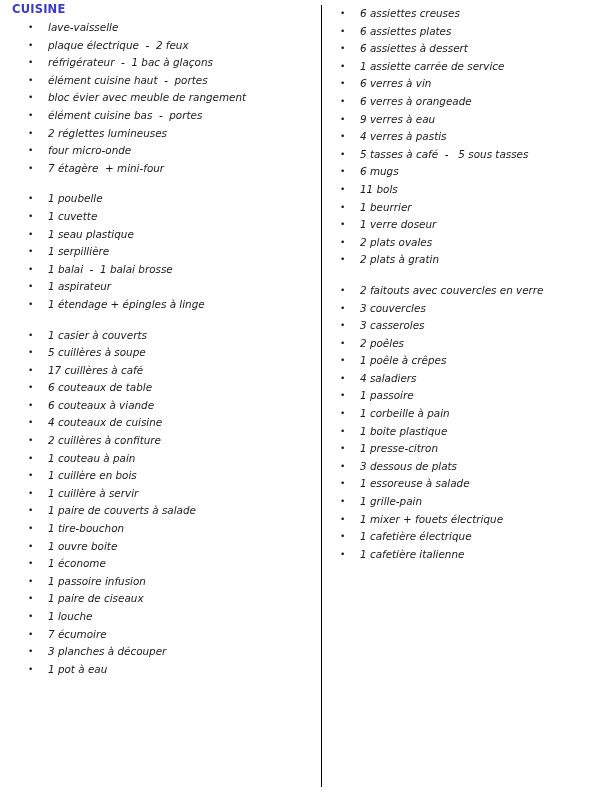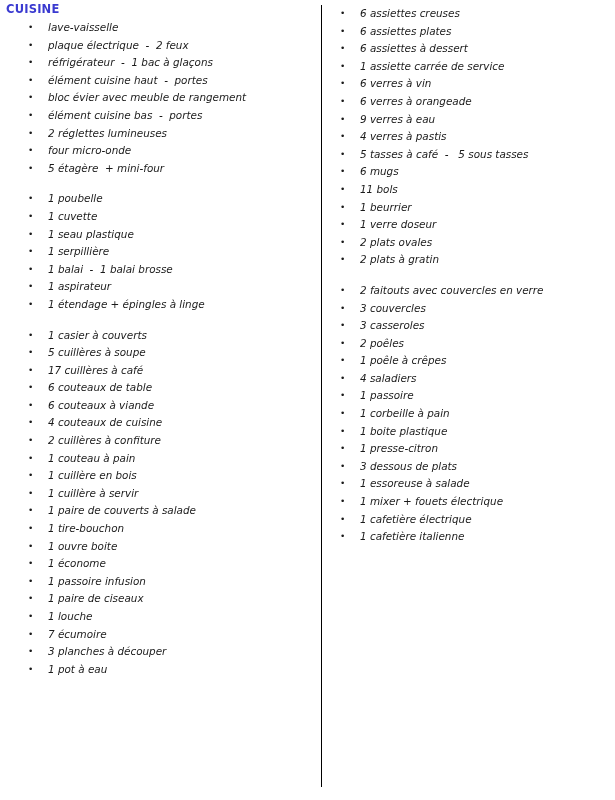--- a/index.html
+++ b/index.html
@@ -16,21 +16,21 @@
   }
   .page {
     position: relative;
     width: 615px;
     height: 800px;
     box-sizing: border-box;
     padding: 3px 0 0 0;
   }
   .title {
     position: absolute;
-    left: 6px;
+    left: 12px;
     top: 2px;
     font-family: "DejaVu Sans", sans-serif;
     font-size: 11.5px;
     font-weight: bold;
     color: #3a3ad0;
     letter-spacing: 0.2px;
   }
   .columns {
     display: flex;
     align-items: flex-start;
@@ -101,21 +101,21 @@
     <div class="col col-left">
       <ul class="list">
           <li class="bulleted">lave-vaisselle</li>
           <li class="bulleted">plaque électrique  -  2 feux</li>
           <li class="bulleted">réfrigérateur  -  1 bac à glaçons</li>
           <li class="bulleted">élément cuisine haut  -  portes</li>
           <li class="bulleted">bloc évier avec meuble de rangement</li>
           <li class="bulleted">élément cuisine bas  -  portes</li>
           <li class="bulleted">2 réglettes lumineuses</li>
           <li class="bulleted">four micro-onde</li>
-          <li class="bulleted">5 étagère  + mini-four</li>
+          <li class="bulleted">7 étagère  + mini-four</li>
           <li class="spacer"></li>
           <li class="bulleted">1 poubelle</li>
           <li class="bulleted">1 cuvette</li>
           <li class="bulleted">1 seau plastique</li>
           <li class="bulleted">1 serpillière</li>
           <li class="bulleted">1 balai  -  1 balai brosse</li>
           <li class="bulleted">1 aspirateur</li>
           <li class="bulleted">1 étendage + épingles à linge</li>
           <li class="spacer"></li>
           <li class="bulleted">1 casier à couverts</li>
@@ -164,19 +164,20 @@
           <li class="bulleted">3 casseroles</li>
           <li class="bulleted">2 poêles</li>
           <li class="bulleted">1 poêle à crêpes</li>
           <li class="bulleted">4 saladiers</li>
           <li class="bulleted">1 passoire</li>
           <li class="bulleted">1 corbeille à pain</li>
           <li class="bulleted">1 boite plastique</li>
           <li class="bulleted">1 presse-citron</li>
           <li class="bulleted">3 dessous de plats</li>
           <li class="bulleted">1 essoreuse à salade</li>
+          <li class="bulleted">1 grille-pain</li>
           <li class="bulleted">1 mixer + fouets électrique</li>
           <li class="bulleted">1 cafetière électrique</li>
           <li class="bulleted">1 cafetière italienne</li>
         </ul>
     </div>
   </div>
 </div>
 
 </body></html>

